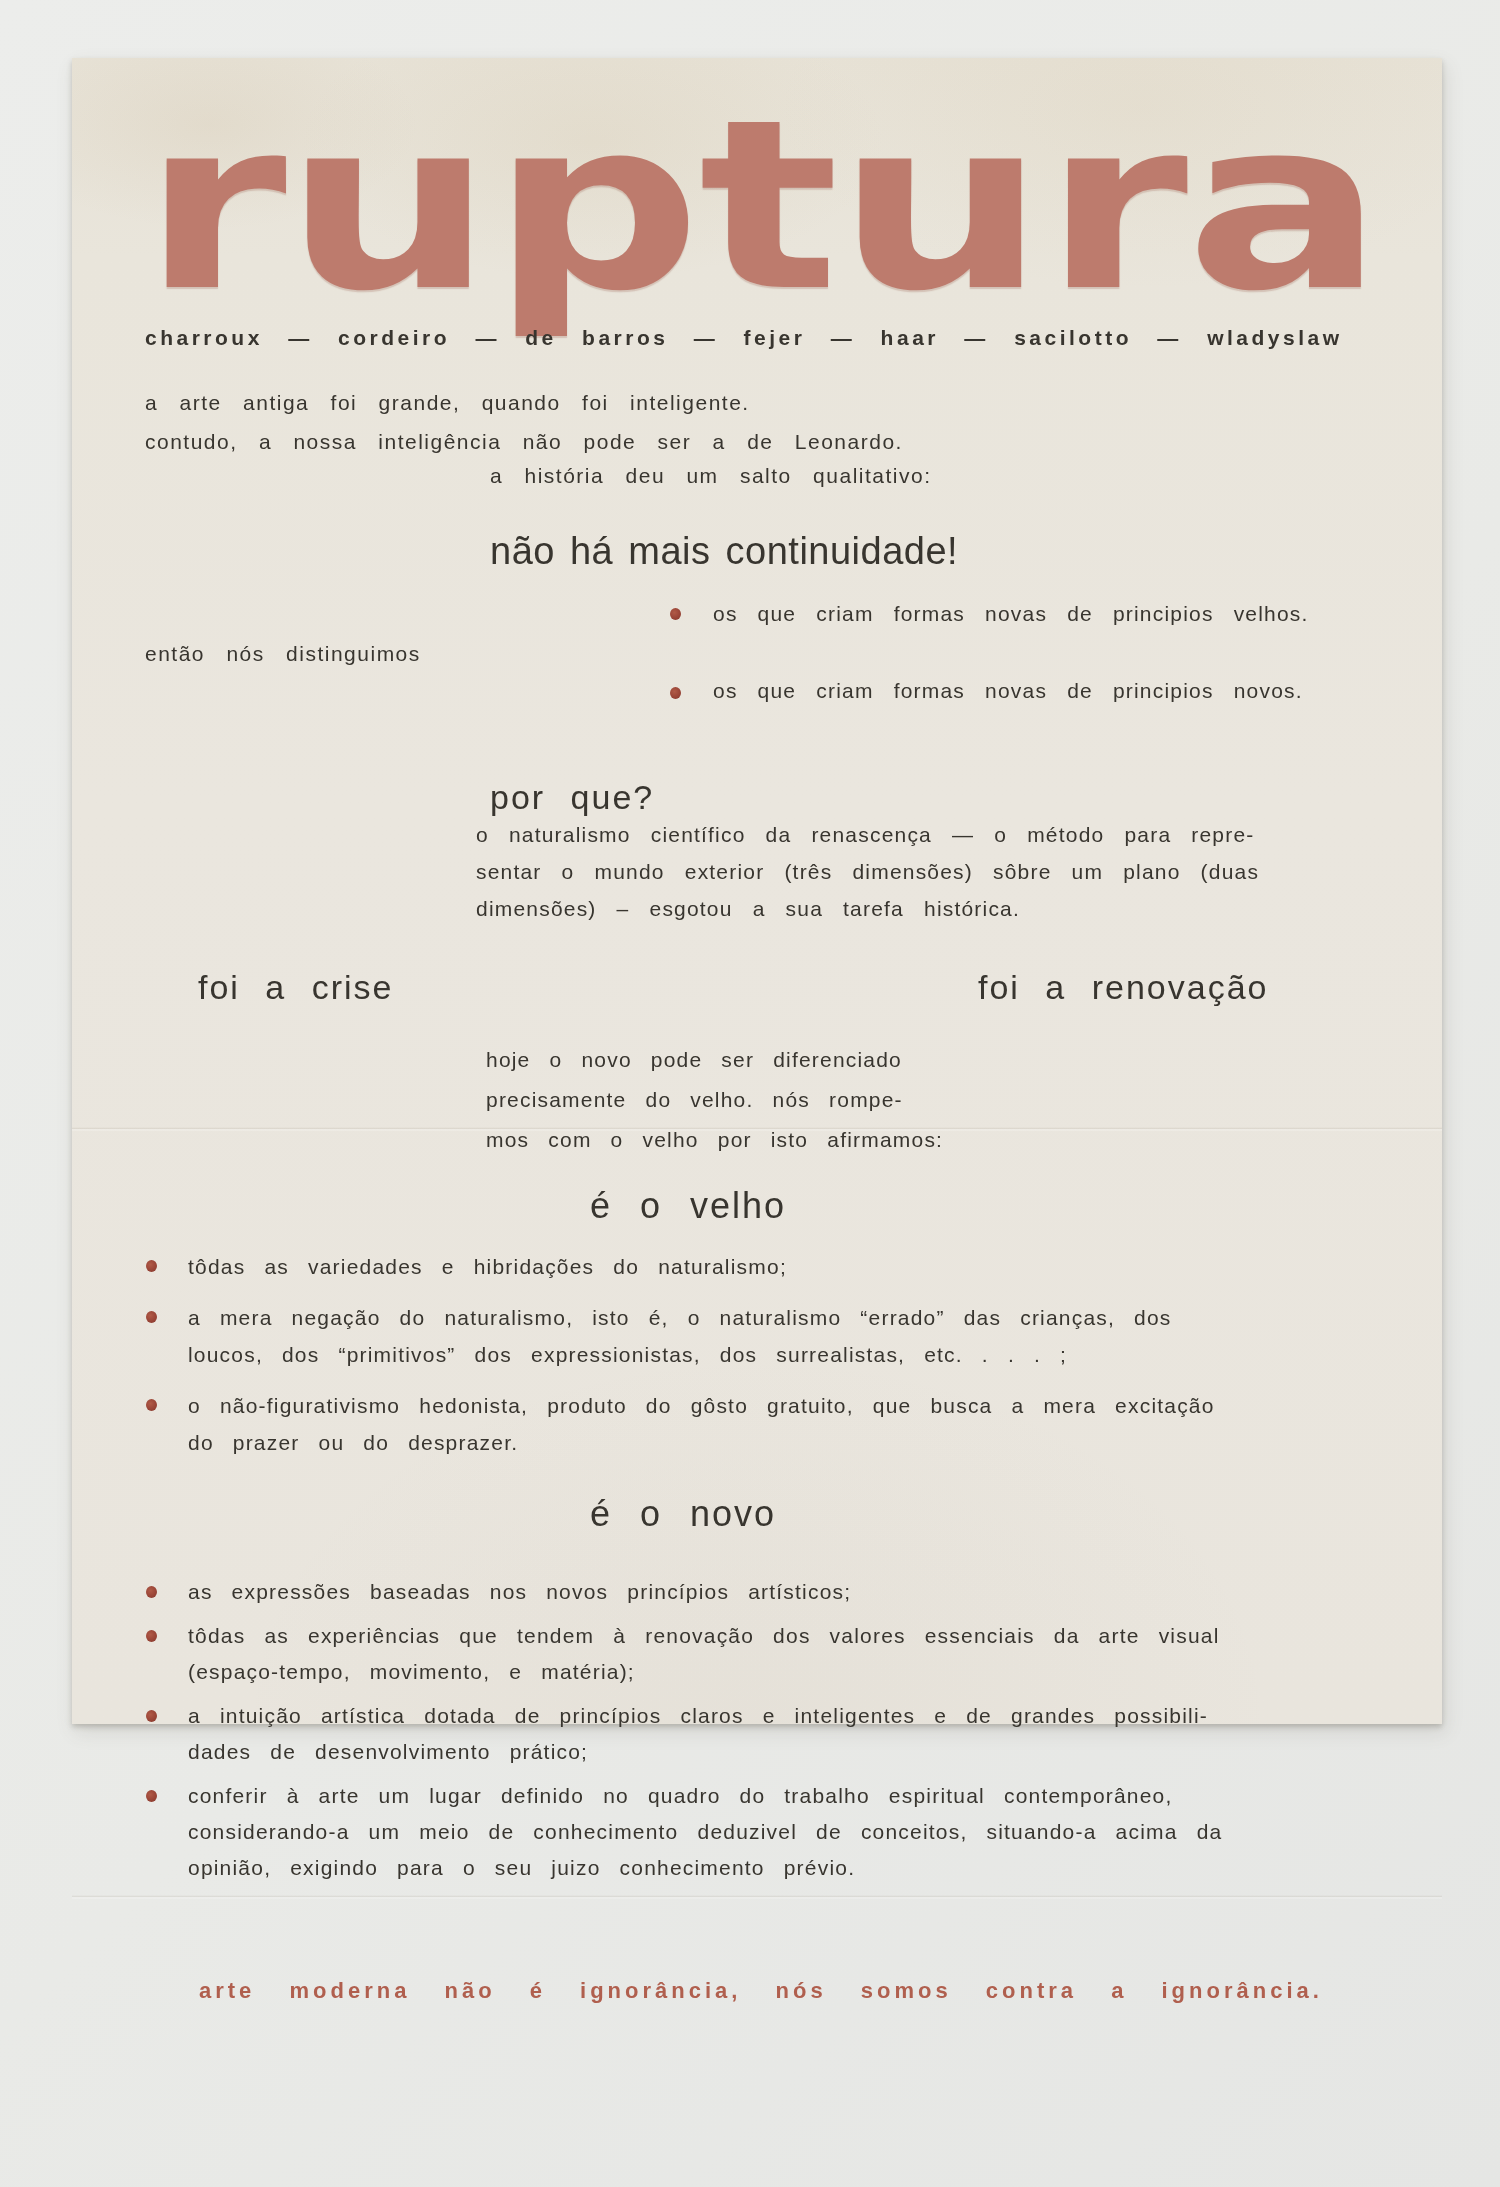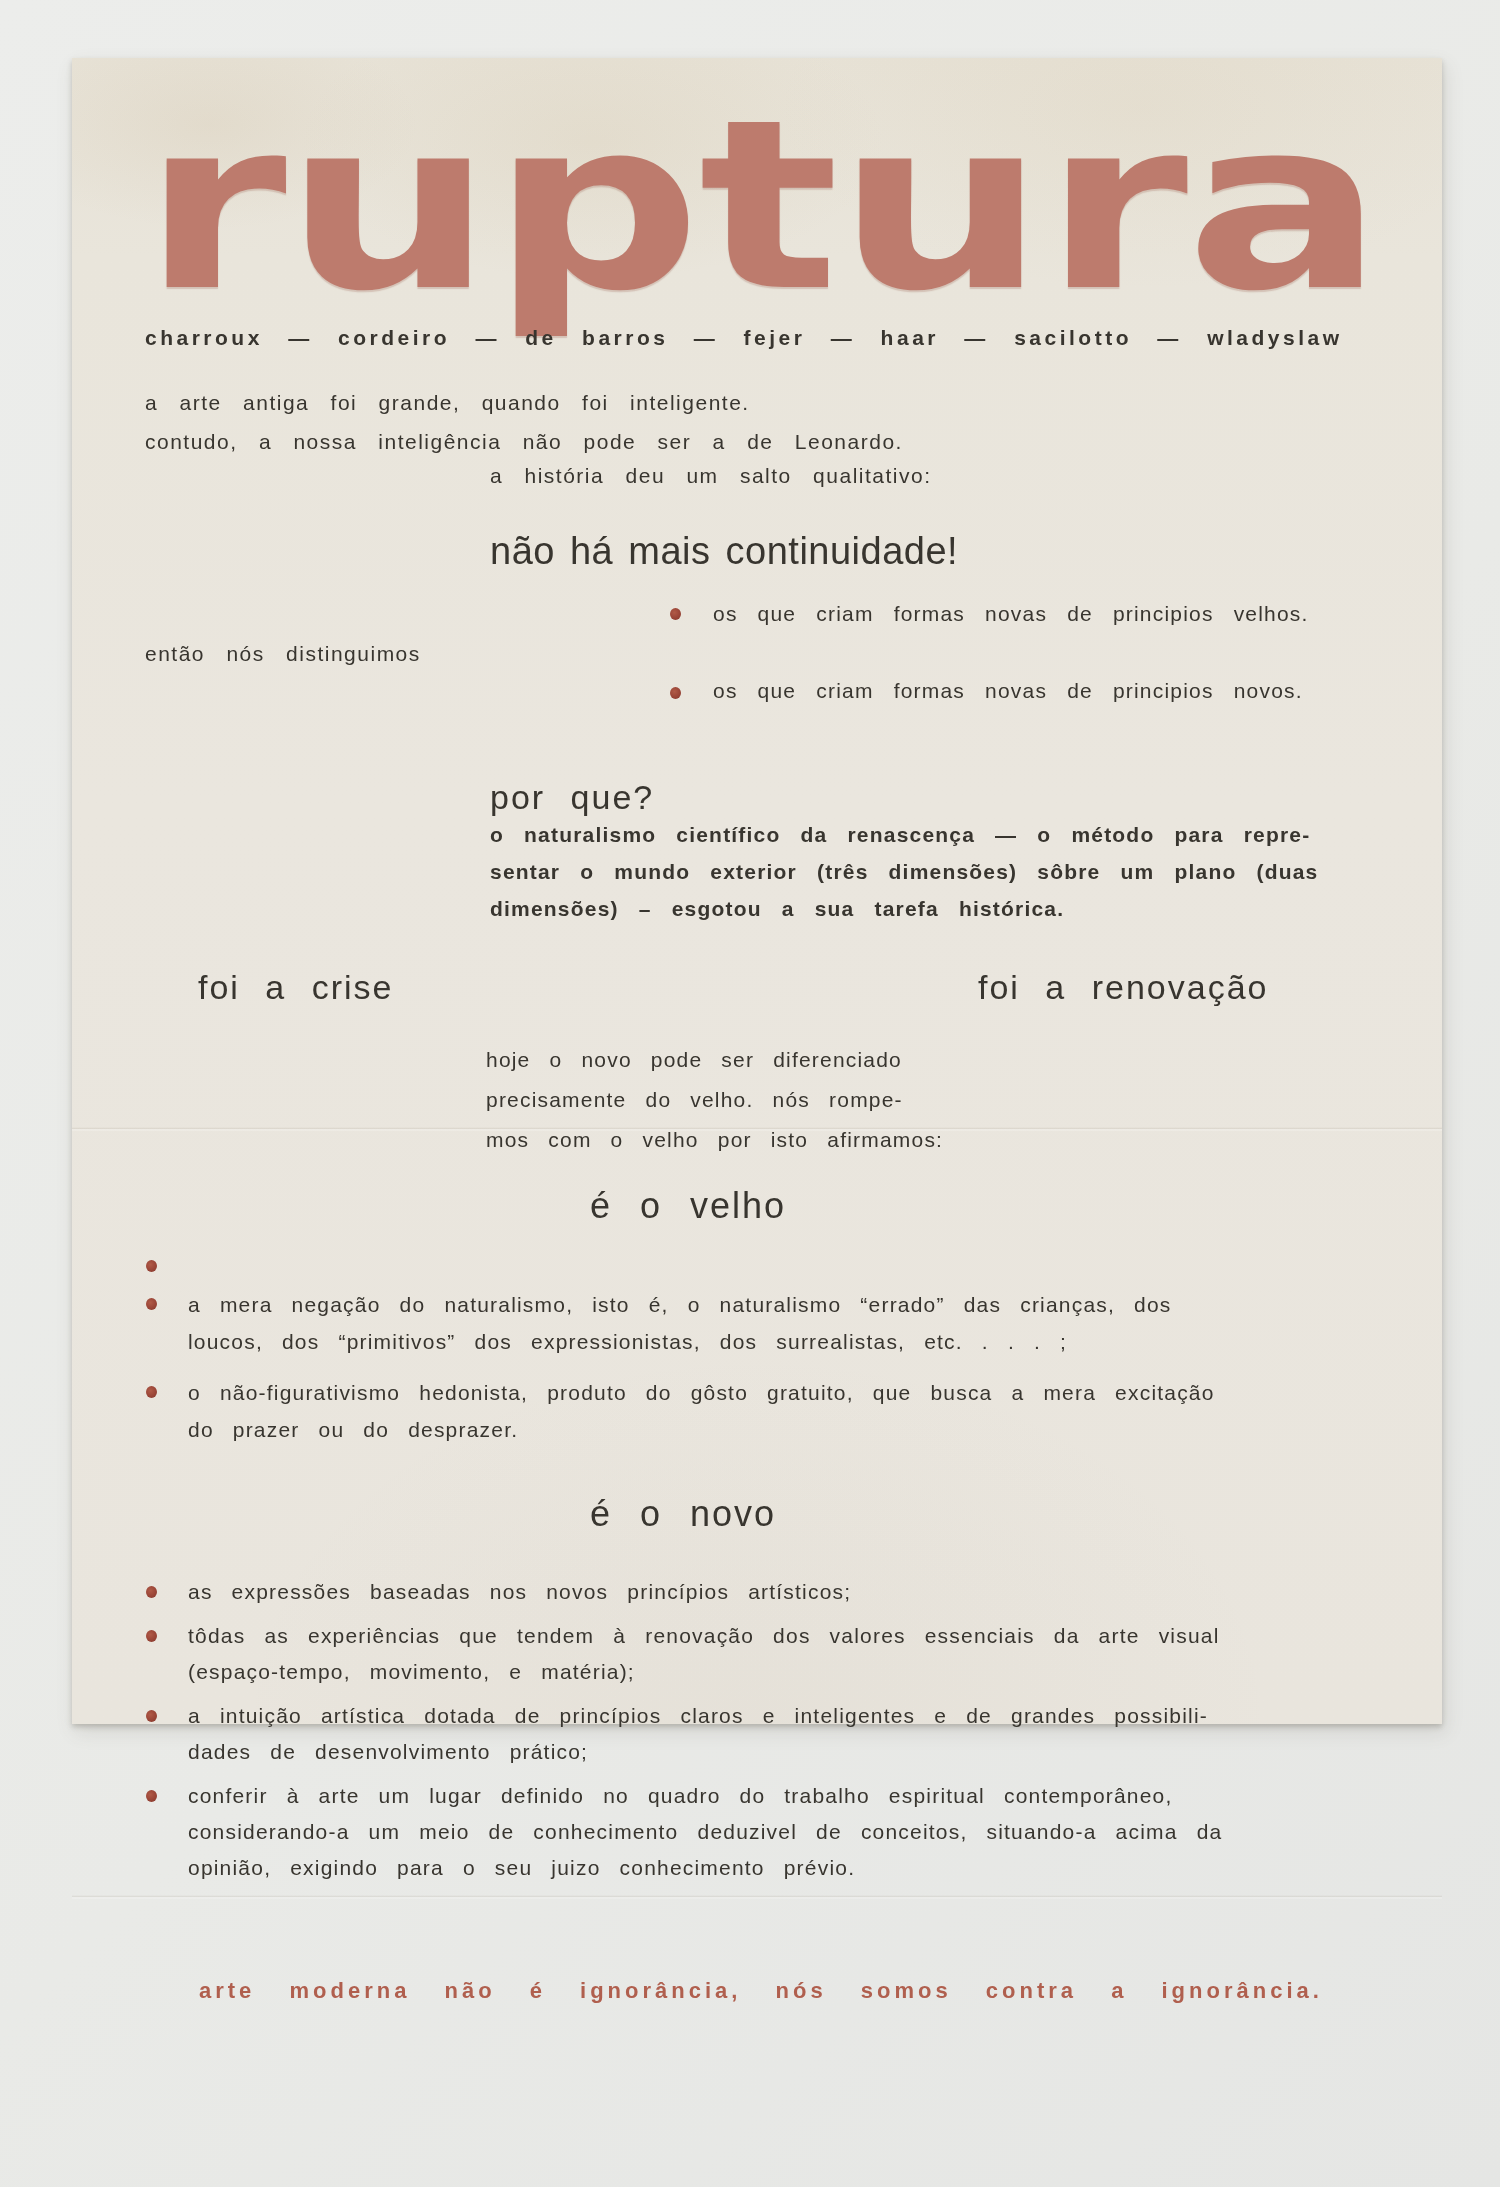--- a/index.html
+++ b/index.html
@@ -86,38 +86,39 @@
           <span class="dtext">os que criam formas novas de principios velhos.</span>
         </span>
       </div>
 
     <div class="abs body-line ink" style="left:73px;top:585px;">então nós distinguimos</div>
 
     <div id="drow2-anchor"></div>
 
     <div class="abs h1 ink" style="left:418px;top:722px;">por que?</div>
 
-    <div class="abs para ink" style="left:418px;top:758px;width:900px;font-weight:bold;">o naturalismo científico da renascença — o método para repre-
+    <div class="abs para ink" style="left:404px;top:758px;width:900px;">o naturalismo científico da renascença — o método para repre-
 sentar o mundo exterior (três dimensões) sôbre um plano (duas
 dimensões) – esgotou a sua tarefa histórica.</div>
 
     <div class="abs h1 ink" style="left:126px;top:912px;">foi a crise</div>
     <div class="abs h1 ink" style="left:896px;top:912px;margin-left:10px;">foi a renovação</div>
 
     <div class="abs today ink" style="left:414px;top:982px;">hoje o novo pode ser diferenciado
 precisamente do velho. nós rompe-
 mos com o velho por isto afirmamos:</div>
 
     <div class="crease" style="top:1069px;"></div>
 
     <div class="abs h2 ink" style="left:518px;top:1130px;">é o velho</div>
 
     <div class="blist blist-old" style="top:1190px;">
         <div class="brow">
         <span class="dot"></span>
+        <div class="btext">tôdas as variedades e hibridações do naturalismo;</div>
       </div>
         <div class="brow">
         <span class="dot"></span>
         <div class="btext">a mera negação do naturalismo, isto é, o naturalismo “errado” das crianças, dos
 loucos, dos “primitivos” dos expressionistas, dos surrealistas, etc. . . . ;</div>
       </div>
         <div class="brow">
         <span class="dot"></span>
         <div class="btext">o não-figurativismo hedonista, produto do gôsto gratuito, que busca a mera excitação
 do prazer ou do desprazer.</div>

